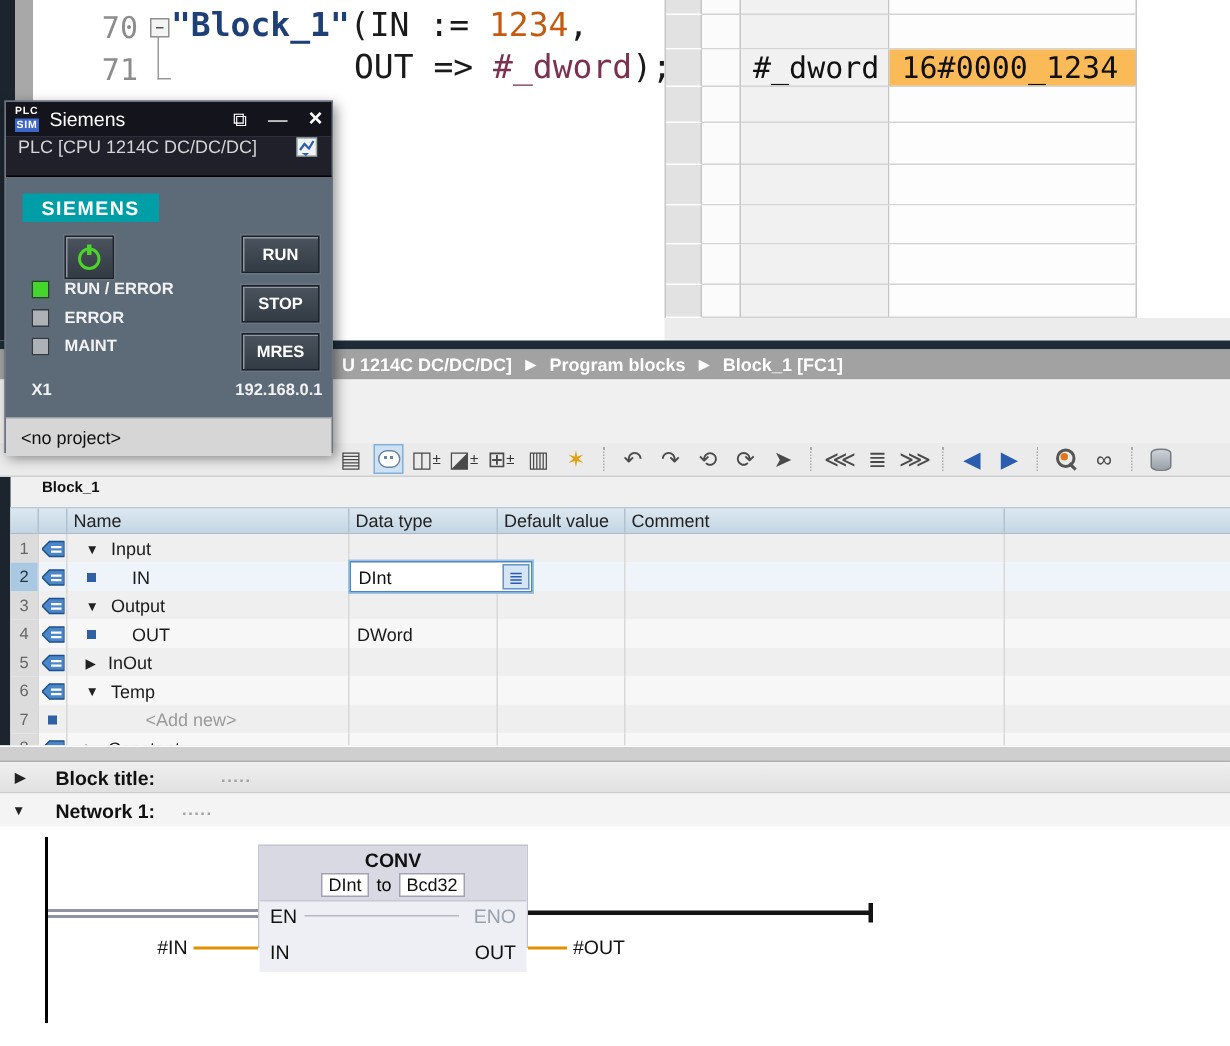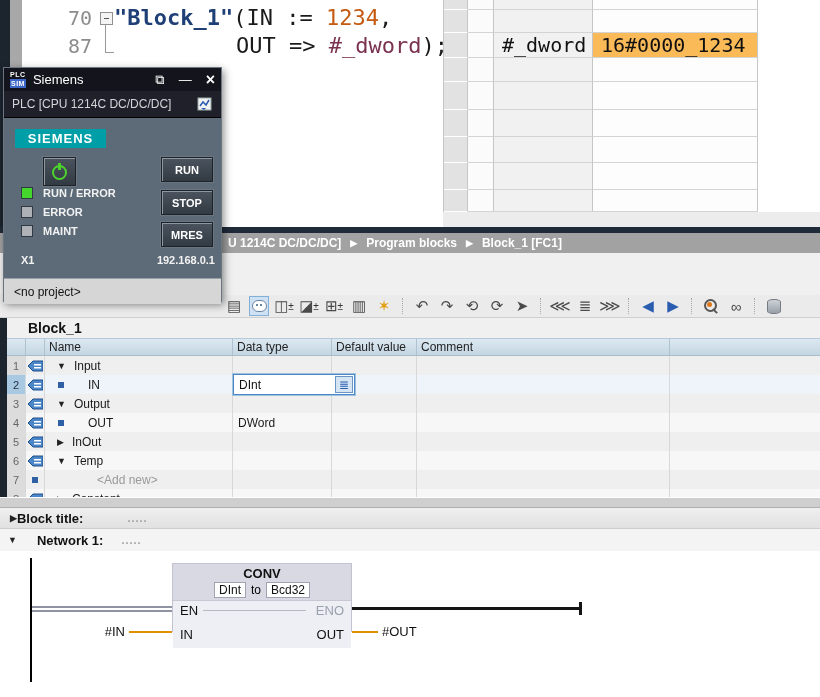--- a/index.html
+++ b/index.html
@@ -92,21 +92,21 @@
 
   
   .simwin{position:absolute;left:3px;top:67px;width:219px;height:235px;z-index:50;
           border:1px solid #6b7680;box-shadow:2px 3px 8px rgba(0,0,0,.45);box-sizing:border-box;background:#5d6b78}
   .simtitle{height:23px;background:#14141c;display:flex;align-items:center;padding:0 6px;gap:7px}
   .simlogo{display:flex;flex-direction:column;line-height:8px}
   .simlogo b{color:#fff;font-size:7px;letter-spacing:.5px}
   .simlogo .sim{background:#3e68c8;padding:0 1px;line-height:9px}
   .simtitle .t{flex:1;color:#fff;font-size:13px}
   .winbtn{color:#fff;font-size:13px;line-height:13px;margin-left:7px}
-  .cpustrip{height:26px;background:#20202a;border-bottom:1px solid #000;display:flex;align-items:center;padding:0 8px;color:#d4d4d8;font-size:12px}
+  .cpustrip{height:26px;background:#20202a;border-bottom:1px solid #000;display:flex;align-items:flex-start;padding:0 8px;color:#d4d4d8;font-size:12px}
   .simbody{position:relative;height:160px;background:#5d6b78}
   .brand{position:absolute;left:11px;top:11px;width:91px;height:19px;background:#009FA8;color:#fff;
          font-weight:bold;font-size:13px;letter-spacing:1px;display:flex;align-items:center;justify-content:center}
   .simbtn{position:absolute;width:52px;height:25px;background:linear-gradient(#4b545e,#323a43);
           border:1px solid #1c2228;box-shadow:inset 1px 1px 0 #8e98a2,0 0 0 1px #6b7680;
           color:#fff;font-weight:bold;font-size:11px;display:flex;align-items:center;justify-content:center;box-sizing:border-box}
   .pwr{left:39px;top:39px;width:33px;height:29px}
   .pwrglyph{position:relative;width:15px;height:15px}
   .pwrglyph .ring{position:absolute;left:0;top:1px;width:11px;height:11px;border:2px solid #4cd42c;border-radius:50%}
   .pwrglyph .bar{position:absolute;left:6px;top:-1px;width:3px;height:7px;background:#4cd42c}
@@ -119,21 +119,21 @@
 
 <div class="screen">
 
   <div class="abs" style="left:0;top:0;width:820px;height:227px;background:#fff">
     <div class="abs" style="left:0;top:0;width:10px;height:227px;background:#1c242e"></div>
     <div class="abs" style="left:10px;top:0;width:12px;height:227px;background:#a8a8a8"></div>
     <div class="abs" style="left:22px;top:0;width:3px;height:227px;background:#fff"></div>
 
     <div class="abs mono" style="left:60px;top:4px">
       <div class="lnum">70</div>
-      <div class="lnum">87</div>
+      <div class="lnum">71</div>
     </div>
 
     <div class="abs fold-box" style="left:100px;top:12px">
         <i></i>
       </div>
     <div class="abs" style="left:105px;top:24px;width:8px;height:28px;border-left:1px solid #999;border-bottom:1px solid #999"></div>
 
     <div class="abs mono" style="left:114px;top:4px">
       <div class="code-line"><span class="tok-call">"Block_1"</span><span>(IN := </span><span class="tok-num">1234</span><span>,</span></div>
       <div class="code-line" style="padding-left:122px"><span>OUT =&gt; </span><span class="tok-var">#_dword</span><span>);</span></div>
@@ -285,21 +285,21 @@
           <span>∞</span>
         </span>
       <span class="tbsep"></span>
       <span class="tbi">
           <span class="dbicon"></span>
         </span>
     </div>
   </div>
 
   <div class="abs" style="left:0;top:318px;width:820px;height:20px;background:#f0f0f0">
-    <span style="position:absolute;left:28px;top:2px;font-weight:bold;font-size:14px;color:#111">Block_1</span>
+    <span style="position:absolute;left:28px;top:2px;font-weight:bold;font-size:10px;color:#111">Block_1</span>
   </div>
   <div class="abs" style="left:0;top:318px;width:7px;height:179px;background:#1c242e"></div>
 
   <div class="abs" style="left:7px;top:338px;width:818px;height:159px;background:#fff;overflow:hidden">
     <div class="thead">
       <div class="th w-num"></div>
       <div class="th w-ico"></div>
       <div class="th w-name">Name</div>
       <div class="th w-type">Data type</div>
       <div class="th w-def">Default value</div>
@@ -459,21 +459,21 @@
           <div class="td w-com"></div>
           <div class="td w-rest"></div>
       </div>
     </div>
   </div>
 
   <div class="abs" style="left:0;top:497px;width:820px;height:11px;background:#cfcfcf;border-top:1px solid #fff;border-bottom:1px solid #b0b0b0;box-sizing:border-box"></div>
 
   <div class="abs secbar" style="left:0;top:508px;width:820px;height:21px;background:linear-gradient(#efefef,#e1e1e1);border-bottom:1px solid #cdcdcd;box-sizing:border-box">
     <span class="tri" style="margin-left:10px">▶</span>
-    <span style="margin-left:0">Block title:</span>
+    <span style="margin-left:20px">Block title:</span>
     <span class="dots" style="margin-left:44px">.....</span>
   </div>
 
   <div class="abs secbar" style="left:0;top:529px;width:820px;height:22px;background:#f4f4f4">
     <span class="tri" style="margin-left:8px">▼</span>
     <span style="margin-left:20px">Network 1:</span>
     <span class="dots" style="margin-left:18px">.....</span>
   </div>
 
   <div class="ladder">

